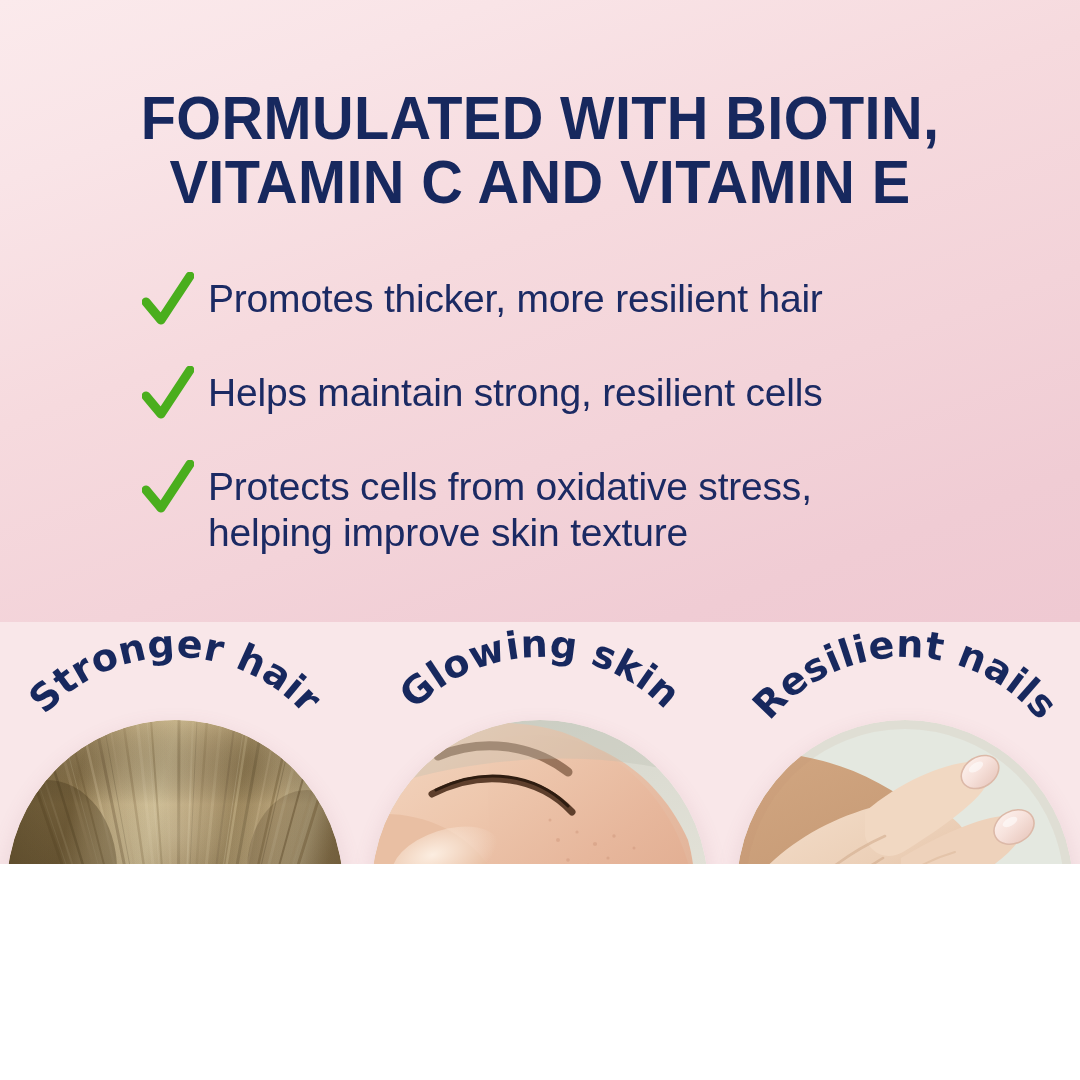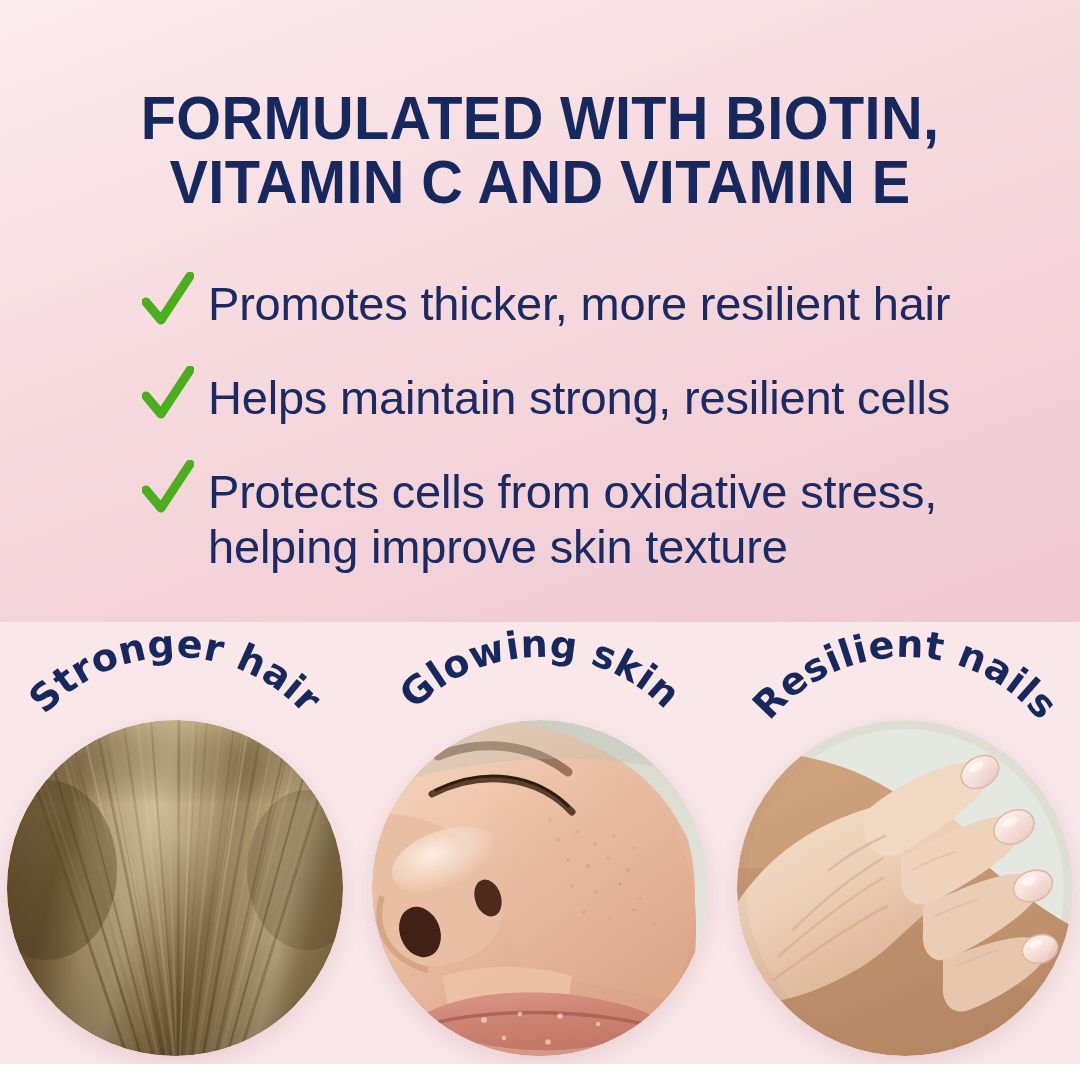--- a/index.html
+++ b/index.html
@@ -7,21 +7,21 @@
     padding: 0;
     background: #ffffff;
   }
   body {
     font-family: "Liberation Sans", sans-serif;
   }
 
   #poster {
     position: relative;
     width: 1080px;
-    height: 1064px;
+    height: 864px;
     overflow: hidden;
     background: #fde047;
   }
 
   
   .top-panel {
     position: absolute;
     left: 0;
     top: 0;
     width: 1080px;
@@ -75,21 +75,21 @@
     left: 0;
     top: -4px;
     width: 52px;
     height: 56px;
     display: block;
   }
 
   .bullet-text {
     display: block;
     color: #1b2a63;
-    font-size: 47px;
+    font-size: 39px;
     line-height: 1.18;
     font-weight: normal;
     letter-spacing: -0.2px;
     white-space: pre-line;
   }
 
   
   .bottom-panel {
     position: absolute;
     left: 0;

